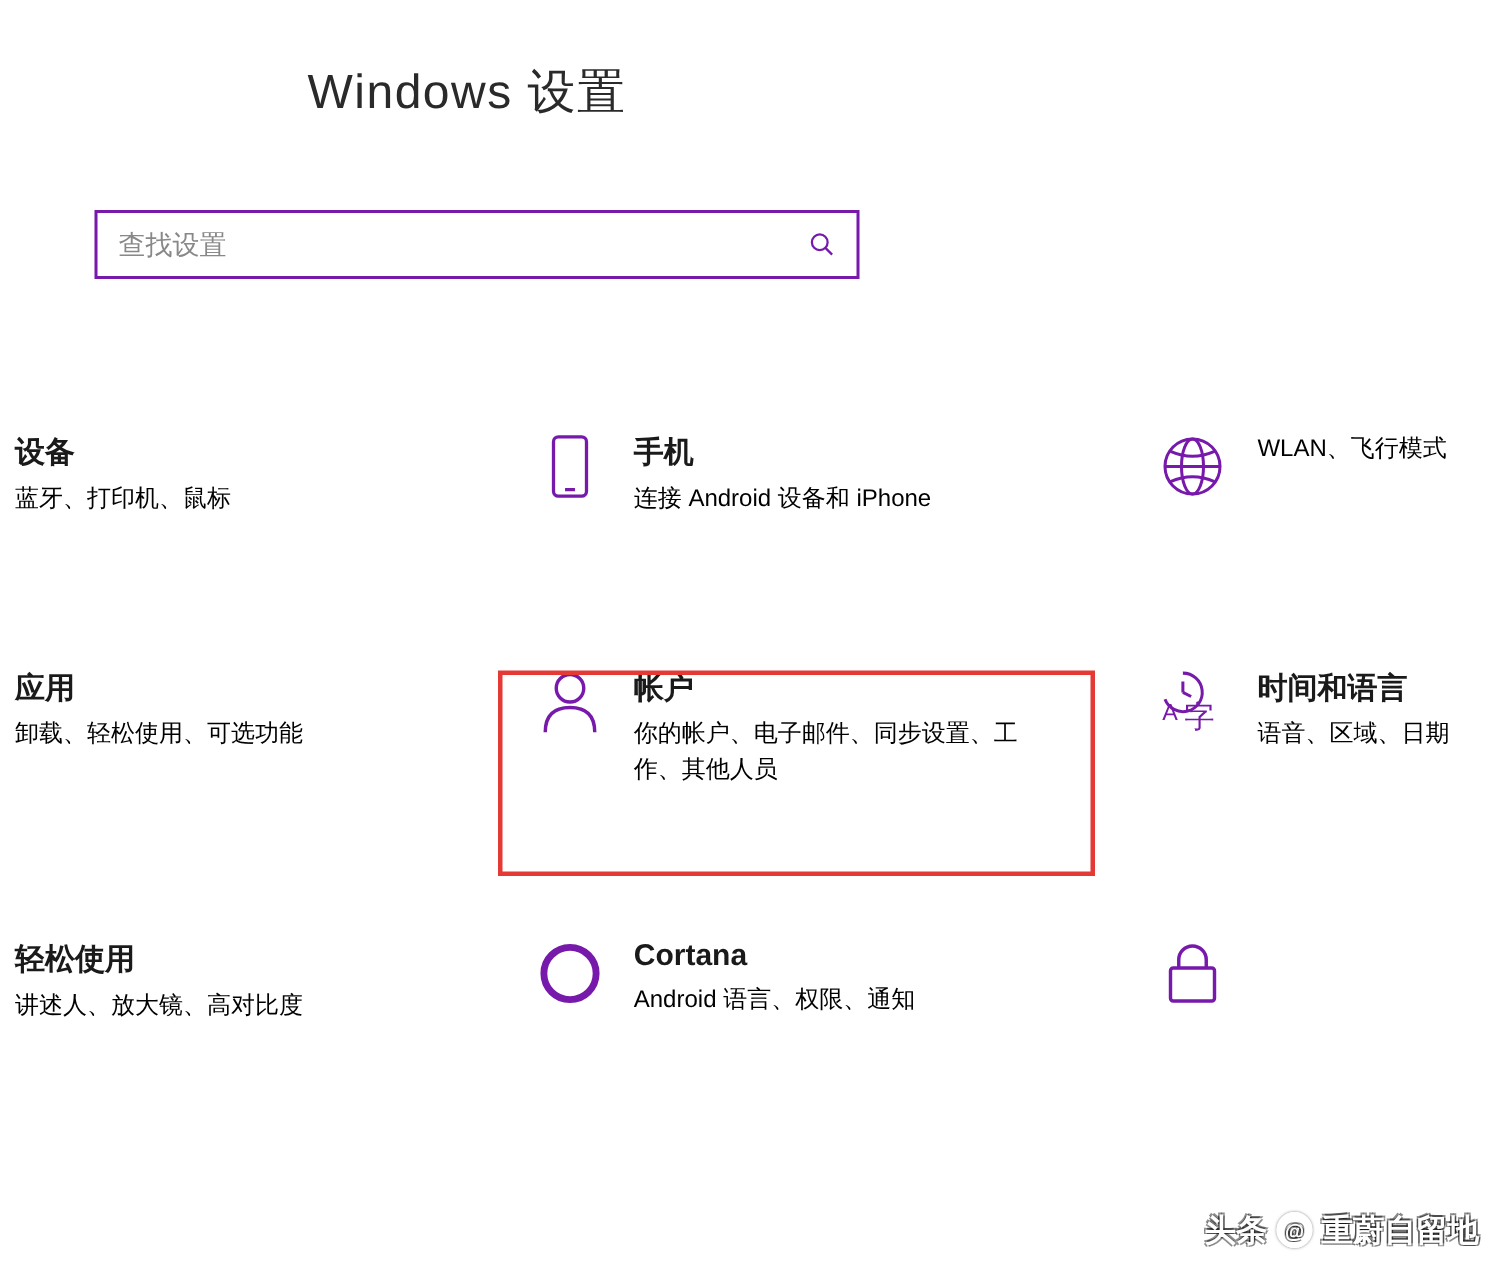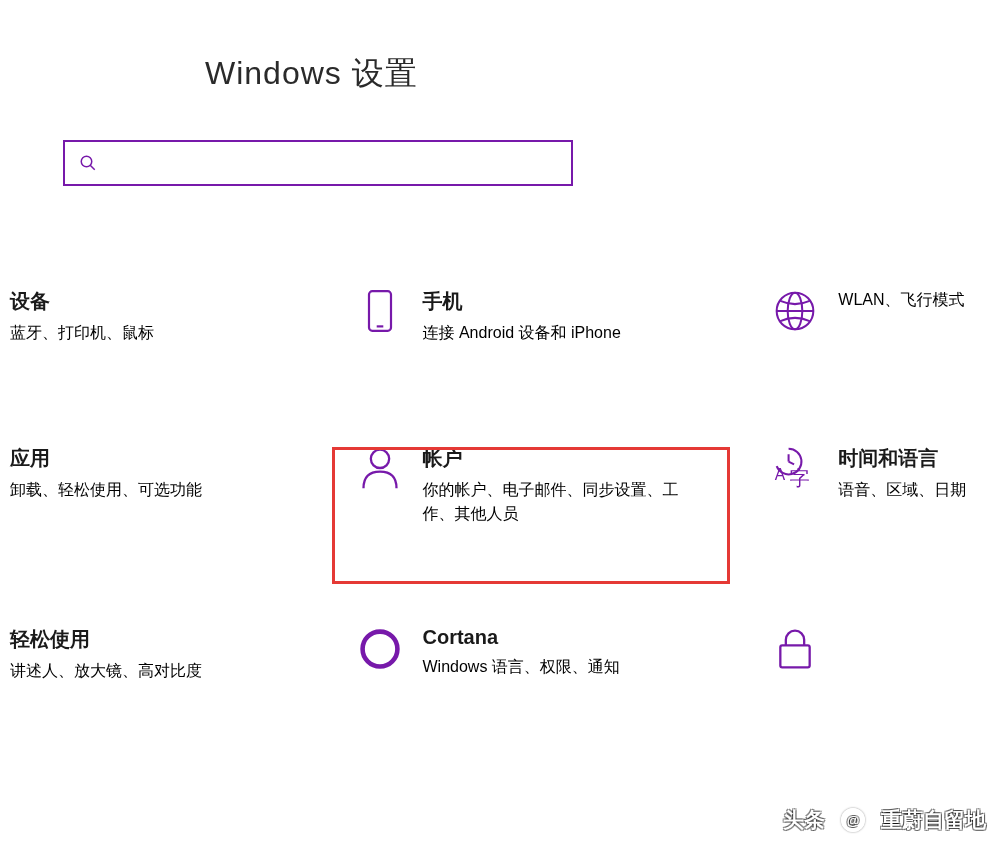--- a/index.html
+++ b/index.html
@@ -10,21 +10,21 @@
     body {
       width: 1000px;
       height: 848px;
       background: #ffffff;
       font-family: "Microsoft YaHei", "Segoe UI", sans-serif;
       overflow: hidden;
       position: relative;
     }
     .page-title {
       position: absolute;
-      top: 52px;
+      top: 40px;
       left: 205px;
       font-size: 32px;
       font-weight: 400;
       color: #2a2a2a;
       letter-spacing: 1px;
     }
     .search-box {
       position: absolute;
       top: 140px;
       left: 63px;
@@ -118,21 +118,21 @@
     }
     .watermark {
       position: absolute;
       bottom: 14px;
       right: 14px;
       font-size: 21px;
       color: #fff;
       text-shadow: -1px -1px 0 rgba(0,0,0,.45), 1px -1px 0 rgba(0,0,0,.45), -1px 1px 0 rgba(0,0,0,.45), 1px 1px 0 rgba(0,0,0,.45);
       display: flex;
       align-items: center;
-      gap: 16px;
+      gap: 6px;
       font-weight: 600;
     }
     .watermark-icon {
       width: 24px;
       height: 24px;
       border: 2px solid #fff;
       border-radius: 50%;
       display: flex;
       align-items: center;
       justify-content: center;
@@ -140,20 +140,21 @@
       box-shadow: 0 0 2px rgba(0,0,0,.5);
     }
     svg { display:block; }
   </style>
 </head>
 <body>
 
 <h1 class="page-title">Windows 设置</h1>
 
 <div class="search-box">
+  <input class="search-input" type="text" placeholder="查找设置" style="">
   <span class="search-icon">
     <svg viewBox="0 0 24 24" width="18" height="18" fill="none" stroke="#7719aa" stroke-width="2">
       <circle cx="10" cy="10" r="7"></circle>
       <line x1="21" y1="21" x2="15" y2="15"></line>
     </svg>
   </span>
 </div>
 
 <div class="tiles">
 
@@ -239,21 +240,21 @@
       </div>
     </div>
     <div class="tile col2">
       <div class="tile-icon">
         <svg viewBox="0 0 48 48" width="44" height="44">
           <circle cx="24" cy="24" r="19" fill="none" stroke="#7719aa" stroke-width="5"></circle>
         </svg>
       </div>
       <div class="tile-text">
         <div class="tile-title">Cortana</div>
-        <div class="tile-desc">Windows 语言、权限、通知</div>
+        <div class="tile-desc">Android 语言、权限、通知</div>
       </div>
     </div>
     <div class="tile col3">
       <div class="tile-icon">
         <svg viewBox="0 0 48 48" width="44" height="44" fill="none" stroke="#7719aa" stroke-width="2.5">
           <rect x="8" y="20" width="32" height="24" rx="2"></rect>
           <path d="M14 20 V14 a10 10 0 0 1 20 0 V20"></path>
         </svg>
       </div>
     </div>

